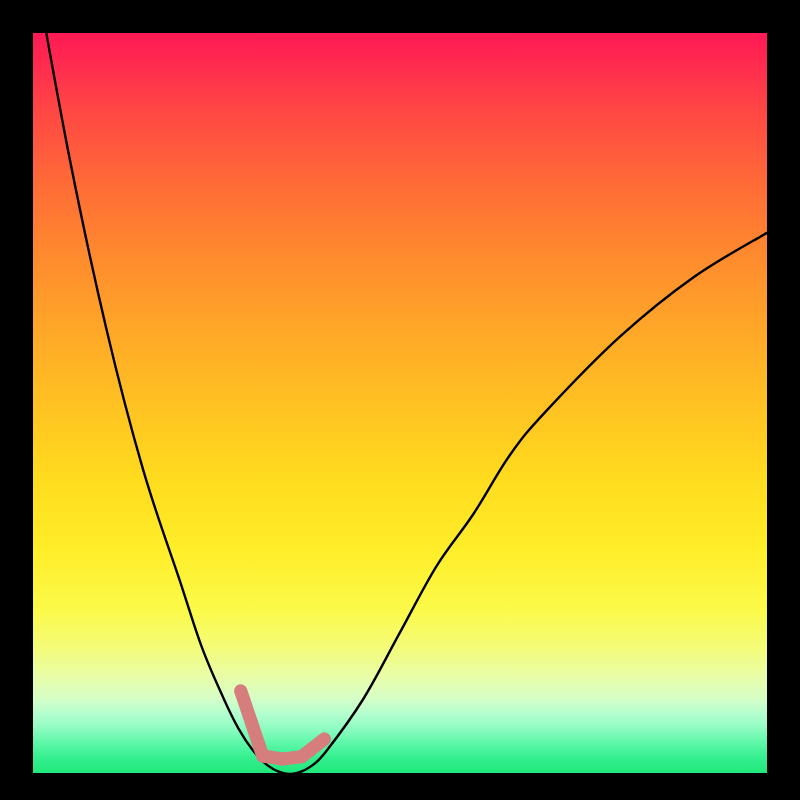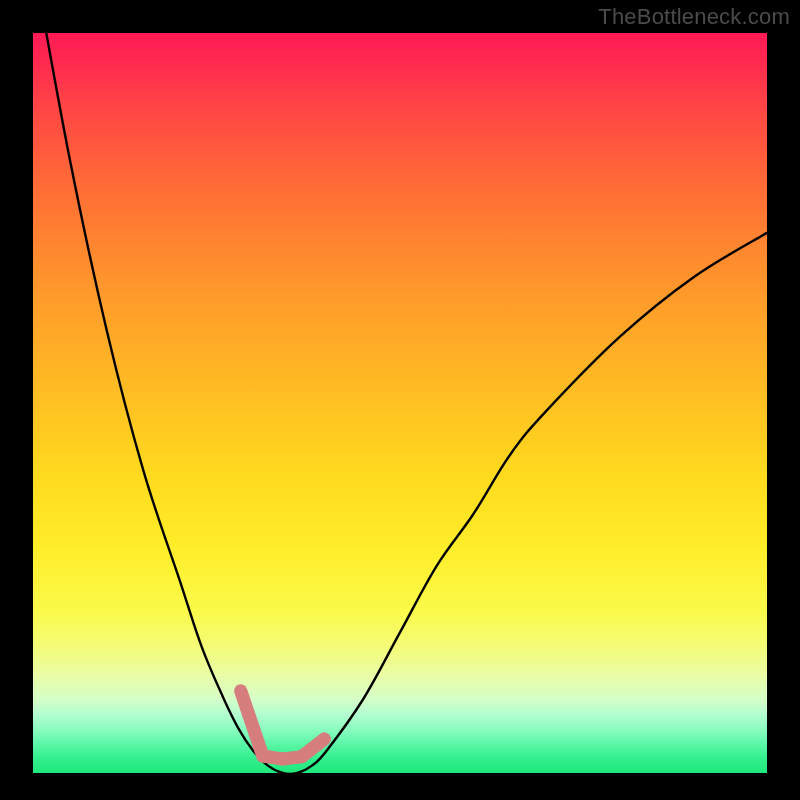--- a/index.html
+++ b/index.html
@@ -81,14 +81,13 @@
     <svg class="svg-layer" viewBox="0 0 734 740" preserveAspectRatio="none">
       <path id="curve-path" fill="none" stroke="#000" stroke-width="2.4" stroke-linecap="round" stroke-linejoin="round" d="M 0 -74.00000000000011 C 6.606 -38.03600000000008, 23.488000000000003 59.200000000000045, 36.7 125.80000000000007 C 49.912000000000006 192.4000000000001, 60.18800000000001 240.056, 73.4 296 C 86.61200000000001 351.94399999999996, 96.88799999999999 391.312, 110.1 436.6 C 123.312 481.88800000000003, 136.2304 515.6320000000001, 146.8 547.6 C 157.36960000000002 579.568, 160.8928 592.888, 168.82 614.2 C 176.7472 635.5120000000001, 184.234 651.348, 190.84 666 C 197.446 680.652, 200.23520000000002 686.2760000000001, 205.52 695.6 C 210.8048 704.924, 214.9152 711.14, 220.2 717.8 C 225.48479999999998 724.4599999999999, 229.59519999999998 728.604, 234.88 732.6 C 240.1648 736.596, 244.27520000000004 738.668, 249.56000000000003 740 C 254.84480000000002 741.332, 258.9552 741.332, 264.24 740 C 269.5248 738.668, 273.6352 736.596, 278.92 732.6 C 284.20480000000003 728.604, 284.3516 729.788, 293.6 717.8 C 302.8484 705.8119999999999, 317.088 687.312, 330.3 666 C 343.512 644.688, 353.788 623.376, 367 599.4 C 380.212 575.424, 390.48800000000006 554.112, 403.70000000000005 532.8 C 416.91200000000003 511.48799999999994, 427.188 500.98, 440.4 481 C 453.61199999999997 461.02, 463.88800000000003 440.448, 477.1 421.8 C 490.312 403.15200000000004, 493.98199999999997 398.71200000000005, 513.8 377.40000000000003 C 533.6179999999999 356.088, 560.7760000000001 327.37600000000003, 587.2 303.40000000000003 C 613.624 279.42400000000004, 634.176 262.84799999999996, 660.6 244.2 C 687.024 225.552, 720.788 207.79200000000006, 734 199.80000000000007"></path>
       <g id="notch-group">
           <line x1="207.722" y1="657.86" x2="229.742" y2="722.98" stroke="#d67e7d" stroke-width="13.212" stroke-linecap="round"></line>
           <line x1="229.742" y1="722.98" x2="249.56000000000003" y2="725.94" stroke="#d67e7d" stroke-width="13.212" stroke-linecap="round"></line>
           <line x1="249.56000000000003" y1="725.94" x2="268.644" y2="723.72" stroke="#d67e7d" stroke-width="13.212" stroke-linecap="round"></line>
           <line x1="268.644" y1="723.72" x2="291.398" y2="705.96" stroke="#d67e7d" stroke-width="13.212" stroke-linecap="round"></line>
         </g>
     </svg>
   </div>
-  <div class="watermark">TheBottleneck.com</div>
 </div>
 
 </body></html>

